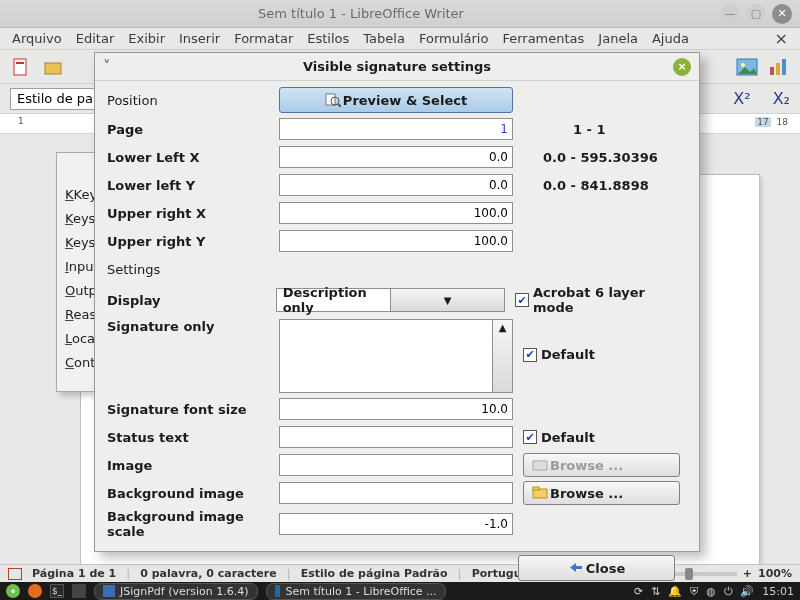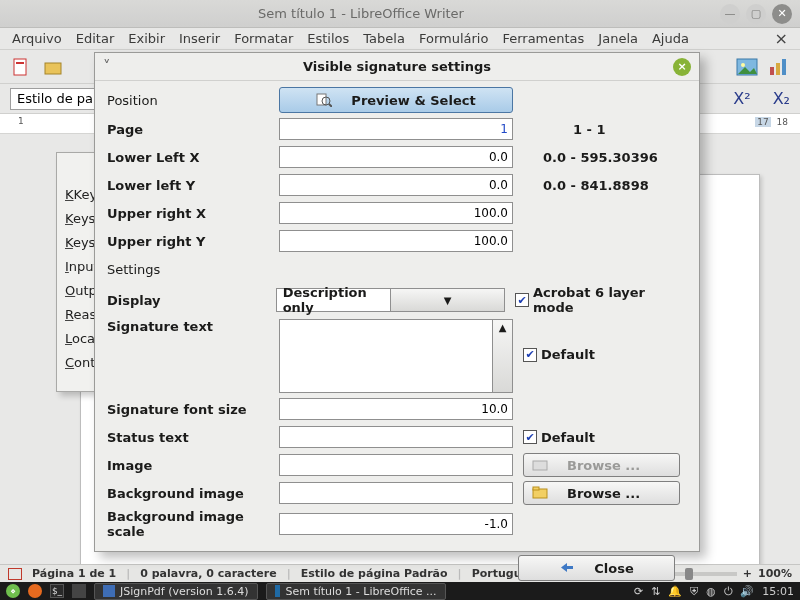--- a/index.html
+++ b/index.html
@@ -48,21 +48,21 @@
 .inp { width:234px; height:22px; background:#fff; border:1px solid #8f8f8f; font-size:12px; padding:0 4px; text-align:right; }
 .inp.left { text-align:left; }
 .combo { width:234px; height:24px; background:#fff; border:1px solid #8f8f8f; display:flex; align-items:center; }
 .combo span { flex:1; padding:0 6px; font-weight:600; }
 .combo .arr, .txtarea .arr { width:20px; height:100%; border-left:1px solid #8f8f8f; background:linear-gradient(#f6f6f5,#d9d9d7); display:flex; align-items:center; justify-content:center; font-size:10px;}
 .txtarea { width:234px; height:74px; background:#fff; border:1px solid #8f8f8f; display:flex; }
 .txtarea .ta-inner { flex:1; }
 .txtarea .arr { align-items:flex-start; padding-top:2px; }
 .extra { margin-left:10px; font-weight:600; display:flex; align-items:center; gap:4px; }
 .chk { width:14px; height:14px; background:#fff; border:1px solid #555; display:inline-flex; align-items:center; justify-content:center; font-size:11px; color:#1d3fb3; font-weight:bold;}
-.btn { height:26px; background:linear-gradient(#f7f7f6,#dedede); border:1px solid #7f7f7f; border-radius:3px; display:inline-flex; align-items:center; justify-content:center; gap:19px; font-weight:600; padding:0 12px; font-size:13px;}
+.btn { height:26px; background:linear-gradient(#f7f7f6,#dedede); border:1px solid #7f7f7f; border-radius:3px; display:inline-flex; align-items:center; justify-content:center; gap:2px; font-weight:600; padding:0 12px; font-size:13px;}
 .btn.wide { width:234px; }
 .btn.selected { background:linear-gradient(#cfe3f3,#a9cbe8); border-color:#4b76a3; }
 .btn.small { height:24px; width:157px; justify-content:flex-start; padding-left:8px;}
 .btn.small.disabled { color:#9a9a98; }
 .btn-icon { width:16px; height:14px; display:inline-block; }
 .btn-row { display:flex; justify-content:flex-end; margin-top:16px; padding-right:12px;align-items:flex-end;}
 
 
 .statusbar { position:absolute; left:0; right:0; bottom:18px; height:18px; background:#e6e6e4; border-top:1px solid #c6c6c4; display:flex; align-items:center; font-size:11px; color:#333; gap:10px; padding:0 8px;font-weight:bold;}
 .statusbar .sep { color:#bbb; }
@@ -70,21 +70,21 @@
 .zslider { width:100px; height:4px; background:#c8c8c6; position:relative;}
 .zslider::after { content:""; position:absolute; left:48px; top:-4px; width:8px; height:12px; background:#888; border-radius:2px;}
 .book { width:14px; height:12px; border:1px solid #c0392b; display:inline-block;}
 
 
 .taskbar { position:absolute; left:0; right:0; bottom:0; height:18px; background:#1b1b1b; display:flex; align-items:center; font-size:11px; color:#ddd; gap:8px; padding:0 6px;}
 .taskbar .launch { width:14px; height:14px; border-radius:7px; background:#6fbf4d; display:inline-flex; align-items:center; justify-content:center; font-size:9px; color:#fff; font-weight:bold;}
 .taskbar .ff { width:14px; height:14px; border-radius:7px; background:#e66a1f; display:inline-block;}
 .taskbar .term { width:14px; height:14px; background:#2a2a2a; border:1px solid #555; display:inline-flex; align-items:center; justify-content:center; font-size:9px;}
 .taskbar .files { width:14px; height:14px; background:#444; display:inline-block;}
-.taskitem { background:#333; border:1px solid #555; border-radius:2px; padding:1px 8px; display:inline-flex; align-items:center; gap:5px; max-width:180px; white-space:nowrap; overflow:hidden;}
+.taskitem { background:#333; border:1px solid #555; border-radius:7px; padding:1px 8px; display:inline-flex; align-items:center; gap:5px; max-width:180px; white-space:nowrap; overflow:hidden;}
 .tray { margin-left:auto; display:flex; align-items:center; gap:8px; color:#ccc; }
 svg { display:block; }
 </style>
 </head>
 <body>
 
 <div class="titlebar">
   <span class="title">Sem título 1 - LibreOffice Writer</span>
   <span class="ctl">—</span>
   <span class="ctl">▢</span>
@@ -218,21 +218,21 @@
         <span>Description only</span>
         <span class="arr">▼</span>
       </span>
       <span class="extra">
         <span class="chk">✔</span>
         <span>Acrobat 6 layer mode</span>
       </span>
     </div>
 
     <div class="row" style="align-items:flex-start">
-      <span class="lbl">Signature text</span>
+      <span class="lbl">Signature only</span>
       <span class="txtarea">
         <span class="ta-inner"></span>
         <span class="arr">▲</span>
       </span>
       <span class="extra" style="margin-top:28px">
         <span class="chk">✔</span>
         <span>Default</span>
       </span>
     </div>
 

